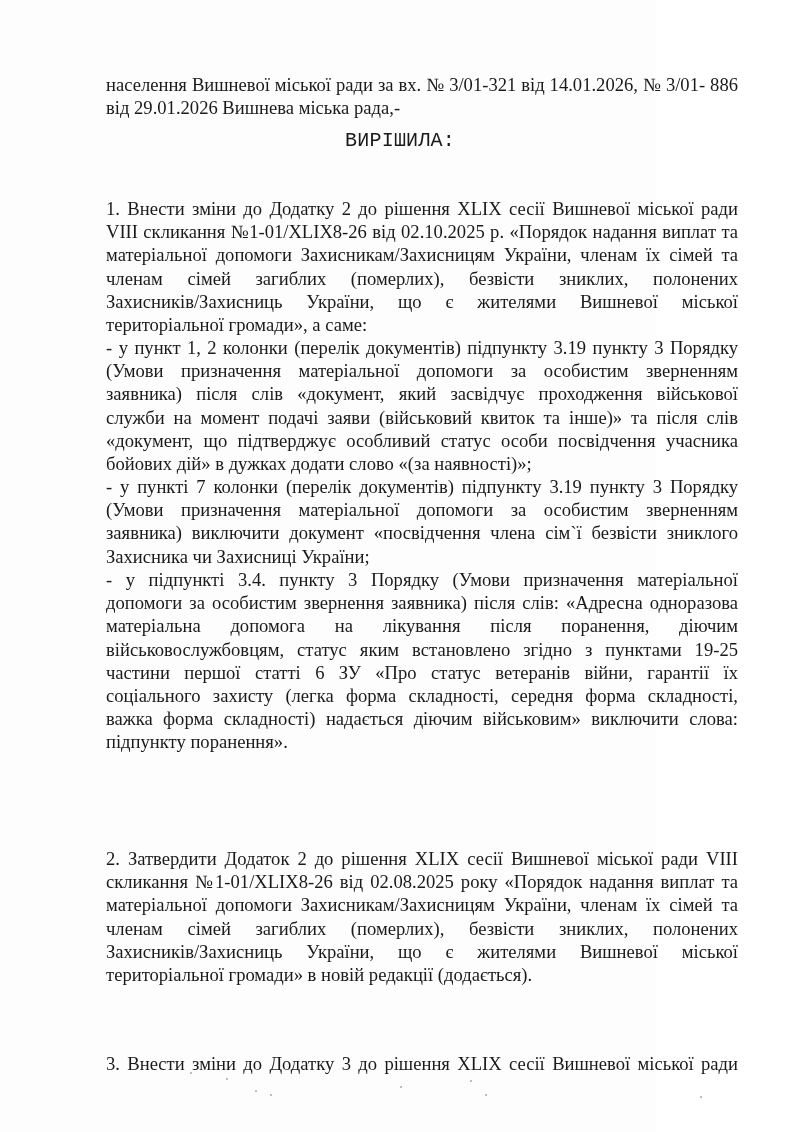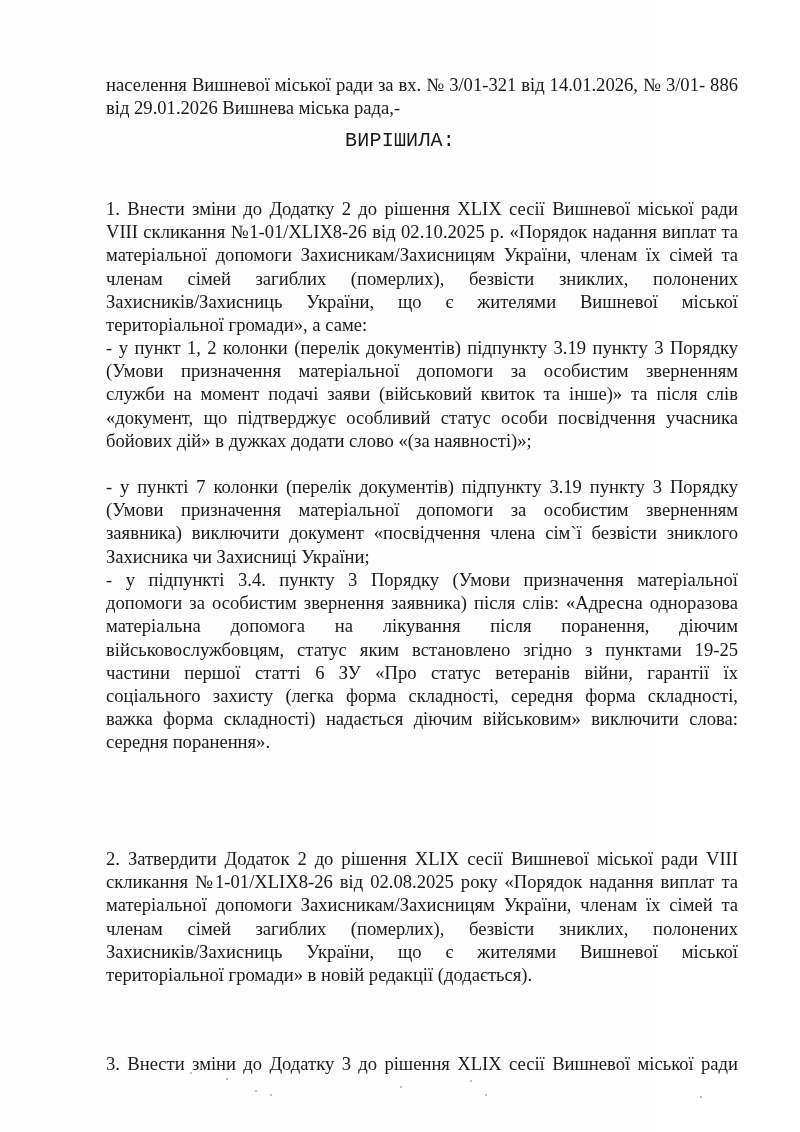--- a/index.html
+++ b/index.html
@@ -40,41 +40,42 @@
     <span class="line just">VIII скликання №1-01/XLIX8-26 від 02.10.2025 р. «Порядок надання виплат та</span>
     <span class="line just">матеріальної допомоги Захисникам/Захисницям України, членам їх сімей та</span>
     <span class="line just">членам сімей загиблих (померлих), безвісти зниклих, полонених</span>
     <span class="line just">Захисників/Захисниць України, що є жителями Вишневої міської</span>
     <span class="line">територіальної громади», а саме:</span>
   </div>
 
   <div class="text" style="top:336px;">
     <span class="line just">- у пункт 1, 2 колонки (перелік документів) підпункту 3.19 пункту 3 Порядку</span>
     <span class="line just">(Умови призначення матеріальної допомоги за особистим зверненням</span>
+    <span class="line just">заявника) після слів «документ, який засвідчує проходження військової</span>
     <span class="line just">служби на момент подачі заяви (військовий квиток та інше)» та після слів</span>
     <span class="line just">«документ, що підтверджує особливий статус особи посвідчення учасника</span>
     <span class="line">бойових дій» в дужках додати слово «(за наявності)»;</span>
   </div>
 
   <div class="text" style="top:475px;">
     <span class="line just">- у пункті 7 колонки (перелік документів) підпункту 3.19 пункту 3 Порядку</span>
     <span class="line just">(Умови призначення матеріальної допомоги за особистим зверненням</span>
     <span class="line just">заявника) виключити документ «посвідчення члена сім`ї безвісти зниклого</span>
     <span class="line">Захисника чи Захисниці України;</span>
   </div>
 
   <div class="text" style="top:568px;">
     <span class="line just">- у підпункті 3.4. пункту 3 Порядку (Умови призначення матеріальної</span>
     <span class="line just">допомоги за особистим звернення заявника) після слів: «Адресна одноразова</span>
     <span class="line just">матеріальна допомога на лікування після поранення, діючим</span>
     <span class="line just">військовослужбовцям, статус яким встановлено згідно з пунктами 19-25</span>
     <span class="line just">частини першої статті 6 ЗУ «Про статус ветеранів війни, гарантії їх</span>
     <span class="line just">соціального захисту (легка форма складності, середня форма складності,</span>
     <span class="line just">важка форма складності) надається діючим військовим» виключити слова:</span>
-    <span class="line">середня поранення».</span>
+    <span class="line">підпункту поранення».</span>
   </div>
 
   <div class="text" style="top:847px;">
     <span class="line just">2. Затвердити Додаток 2 до рішення XLIX сесії Вишневої міської ради VIII</span>
     <span class="line just">скликання №1-01/XLIX8-26 від 02.08.2025 року «Порядок надання виплат та</span>
     <span class="line just">матеріальної допомоги Захисникам/Захисницям України, членам їх сімей та</span>
     <span class="line just">членам сімей загиблих (померлих), безвісти зниклих, полонених</span>
     <span class="line just">Захисників/Захисниць України, що є жителями Вишневої міської</span>
     <span class="line">територіальної громади» в новій редакції (додається).</span>
   </div>

